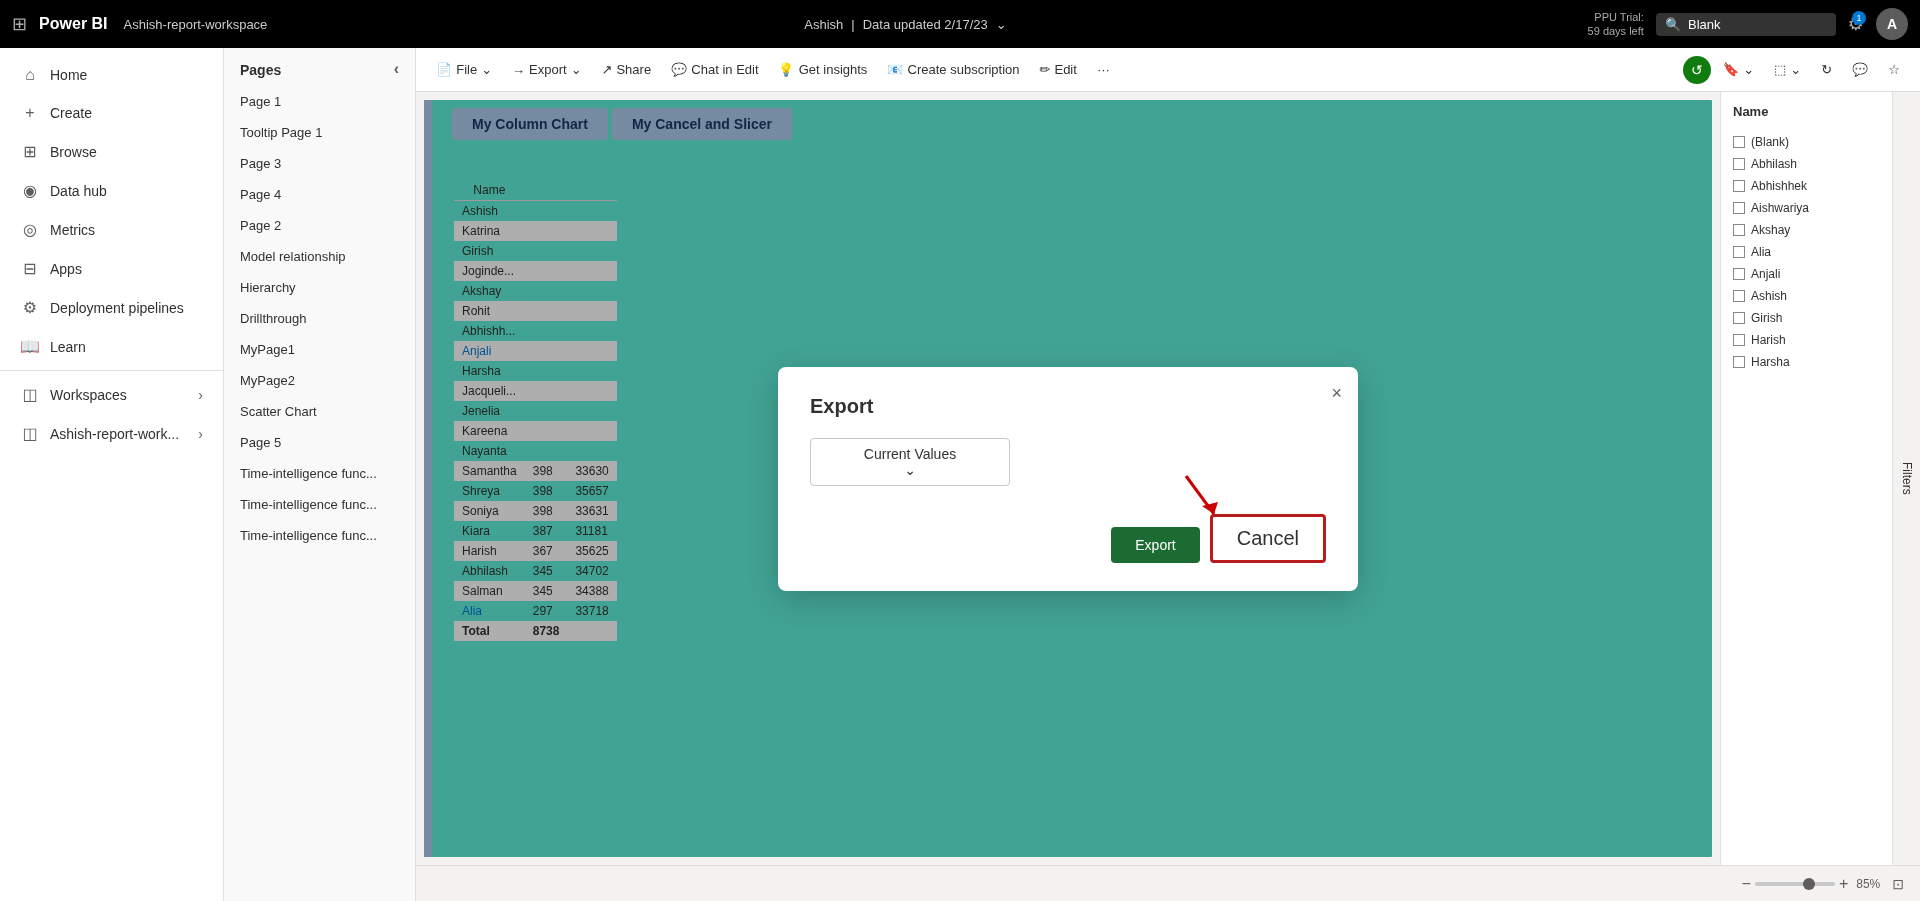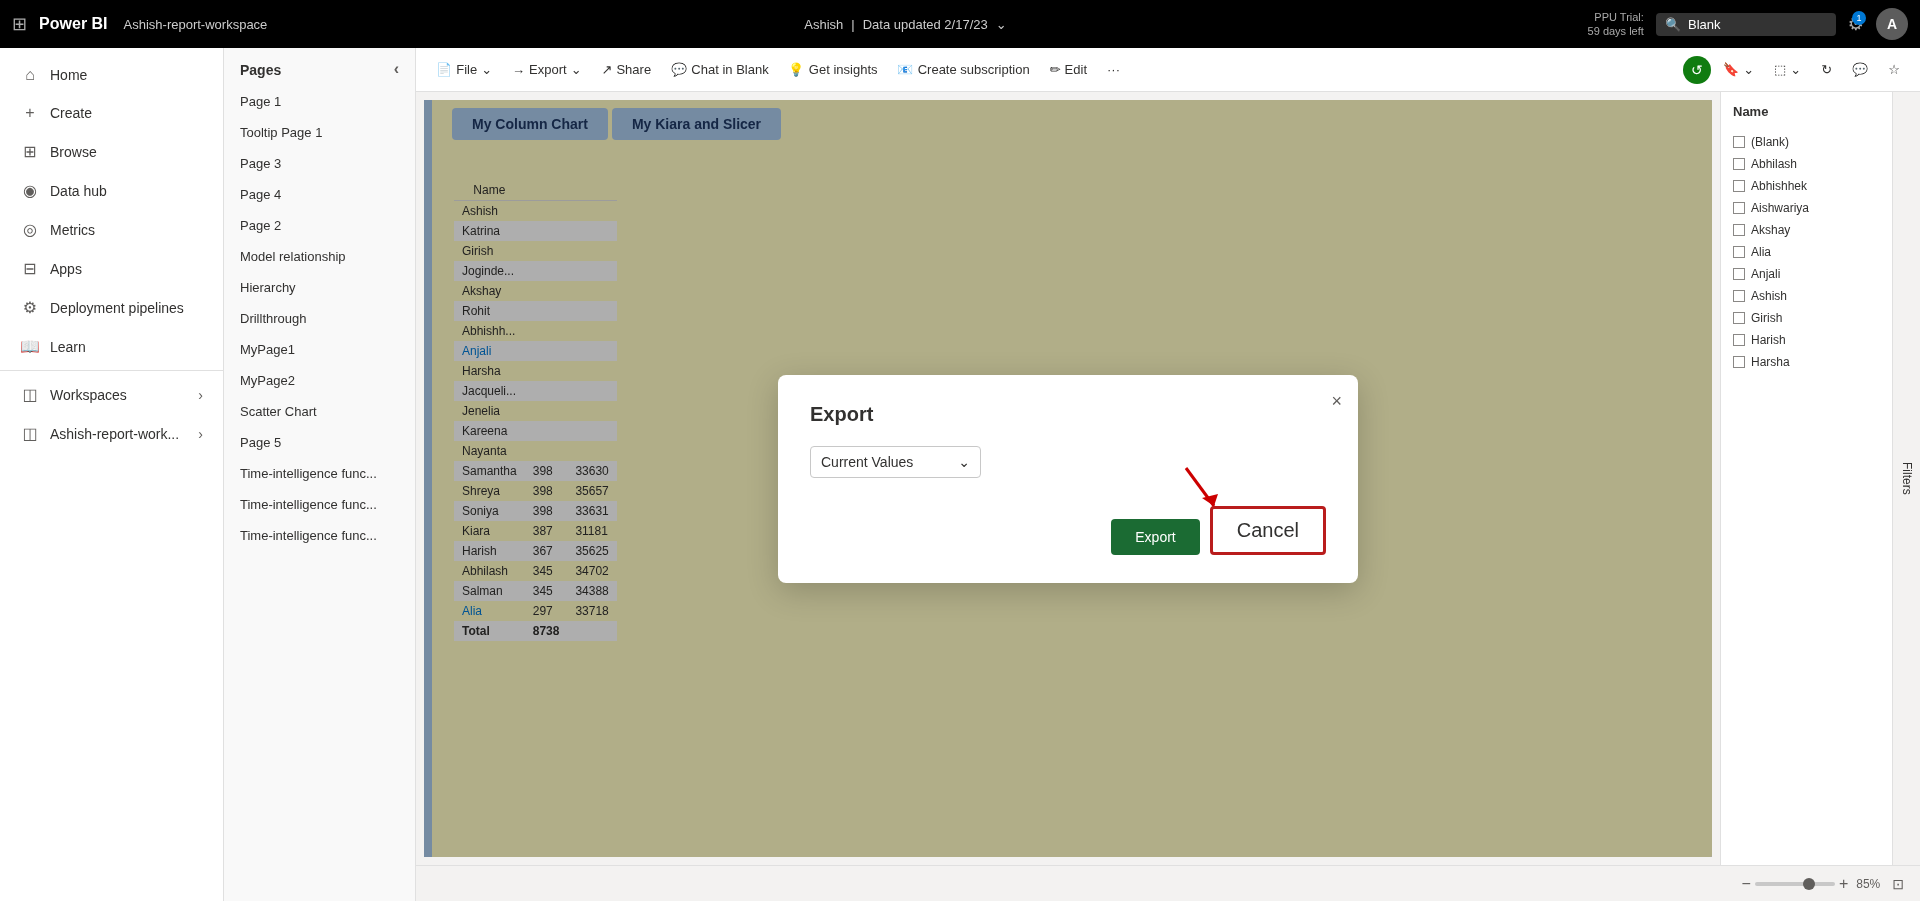--- a/index.html
+++ b/index.html
@@ -150,21 +150,21 @@
     
     .report-area {
       flex: 1;
       position: relative;
       overflow: hidden;
       display: flex;
     }
 
     .report-canvas {
       flex: 1;
-      background: #fef9c3;
+      background: #5eead4;
       margin: 8px;
       border-radius: 2px;
       position: relative;
       padding-left: 16px;
     }
 
     
     .page-tabs {
       display: flex;
       gap: 4px;
@@ -284,22 +284,23 @@
     .modal-select {
       display: flex;
       align-items: center;
       justify-content: space-between;
       border: 1px solid #c8c8c8;
       border-radius: 4px;
       padding: 7px 10px;
       font-size: 14px;
       color: #323130;
       cursor: pointer;
-      width: 171px;
+      width: 200px;
       margin-bottom: 20px;
+      flex-direction: column;
     }
     .modal-checkbox-row {
       display: flex;
       align-items: center;
       gap: 8px;
       margin-bottom: 14px;
       font-size: 14px;
       color: #323130;
     }
     .modal-checkbox {
@@ -457,21 +458,21 @@
         <span>→</span>
         <span>Export</span>
         <span>⌄</span>
       </button>
       <button class="tb-btn">
         <span>↗</span>
         <span>Share</span>
       </button>
       <button class="tb-btn">
         <span>💬</span>
-        <span>Chat in Blank</span>
+        <span>Chat in Edit</span>
       </button>
       <button class="tb-btn">
         <span>💡</span>
         <span>Get insights</span>
       </button>
       <button class="tb-btn">
         <span>📧</span>
         <span>Create subscription</span>
       </button>
       <button class="tb-btn">
@@ -503,21 +504,21 @@
       </div>
     </div>
 
     <div class="report-area">
       <div class="report-canvas" style="position: relative;">
 
         <div style="position:absolute;left:0;top:0;width:8px;height:100%;background:#a8c7e8;"></div>
 
         <div class="page-tabs" style="left: 16px;">
           <div class="page-tab">My Column Chart</div>
-          <div class="page-tab" style="background: #a8c7e8;">My Kiara and Slicer</div>
+          <div class="page-tab" style="background: #a8c7e8;">My Cancel and Slicer</div>
         </div>
 
         <div class="bg-table" style="top:80px; left:30px;">
           <table>
             <thead>
               <tr>
                   <th>Name</th>
                   <th></th>
                   <th></th>
                 </tr>

